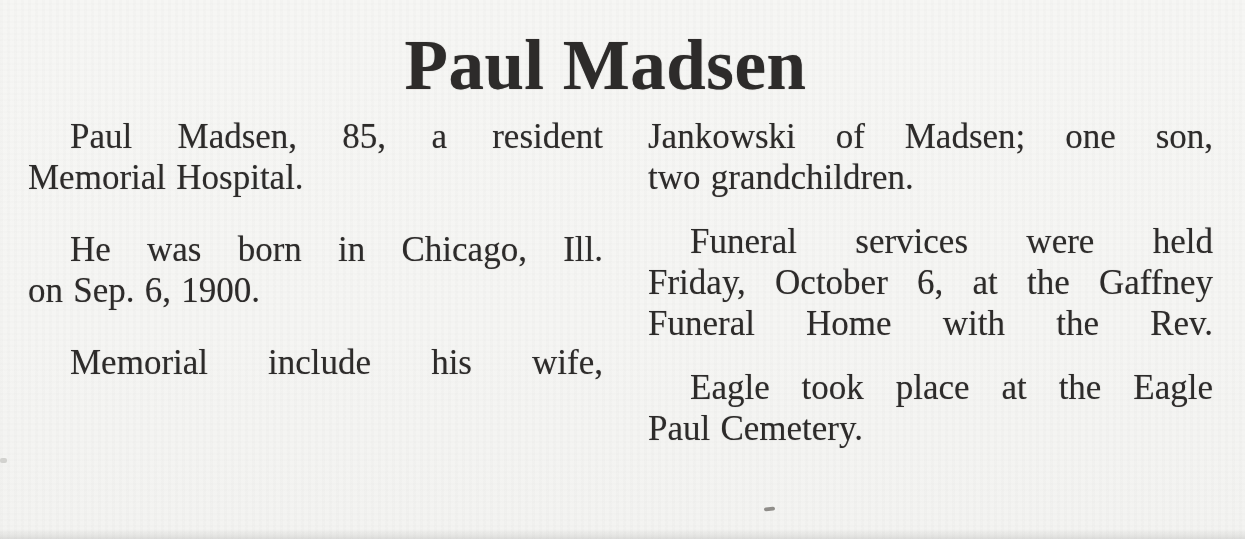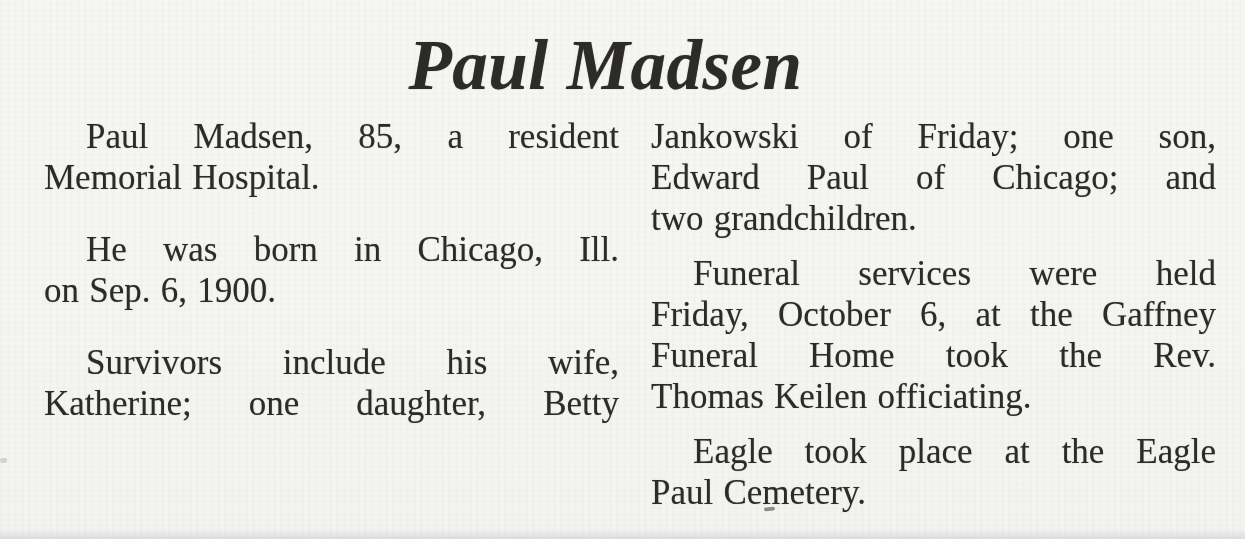--- a/index.html
+++ b/index.html
@@ -33,47 +33,46 @@
   }
   .headline {
     position: absolute;
     top: 26px;
     left: 0;
     width: 1211px; 
     text-align: center;
     font-size: 71px;
     line-height: 78px;
     font-weight: 700;
-    font-style: italic;
     letter-spacing: 0.5px;
     text-shadow: 0 0 1px rgba(40,38,37,0.5);
     white-space: nowrap;
   }
   .cols {
     position: absolute;
     top: 116px;
-    left: 44px;
+    left: 28px;
     display: flex;
-    gap: 32px;
+    gap: 45px;
     font-size: 35px;
     line-height: 41px;
     text-shadow: 0 0 1px rgba(45,43,42,0.38);
   }
   .col-left  { width: 575px; }
   .col-right { width: 565px; }
   .line {
     text-align: justify;
     text-align-last: justify;
     word-spacing: 1.5px;
     white-space: nowrap-none;
   }
   .line.end { text-align-last: left; }
   .para.indent .line:first-child { text-indent: 42px; }
   .col-left  .para + .para { margin-top: 31px; }
-  .col-right .para + .para { margin-top: 14px; }
+  .col-right .para + .para { margin-top: 23px; }
   .ink-speck {
     position: absolute;
     left: 764px;
     top: 507px;
     width: 11px;
     height: 4px;
     background: #8f8d89;
     border-radius: 2px;
     transform: rotate(-6deg);
   }
@@ -106,35 +105,32 @@
     <div class="col col-left">
         <div class="para indent">
           <div class="line">Paul Madsen, 85, a resident</div>
           <div class="line end">Memorial Hospital.</div>
         </div>
         <div class="para indent">
           <div class="line">He was born in Chicago, Ill.</div>
           <div class="line end">on Sep. 6, 1900.</div>
         </div>
         <div class="para indent">
-          <div class="line">Survivors include his wife,</div>
-          <div class="line">Katherine; one daughter, Betty</div>
+          <div class="line">Memorial include his wife,</div>
         </div>
       </div>
     <div class="col col-right">
         <div class="para">
-          <div class="line">Jankowski of Friday; one son,</div>
-          <div class="line">Edward Paul of Chicago; and</div>
+          <div class="line">Jankowski of Madsen; one son,</div>
           <div class="line end">two grandchildren.</div>
         </div>
         <div class="para indent">
           <div class="line">Funeral services were held</div>
           <div class="line">Friday, October 6, at the Gaffney</div>
-          <div class="line">Funeral Home took the Rev.</div>
-          <div class="line end">Thomas Keilen officiating.</div>
+          <div class="line">Funeral Home with the Rev.</div>
         </div>
         <div class="para indent">
           <div class="line">Eagle took place at the Eagle</div>
           <div class="line end">Paul Cemetery.</div>
         </div>
       </div>
   </div>
 
   <div class="ink-speck"></div>
   <div class="edge-speck"></div>

